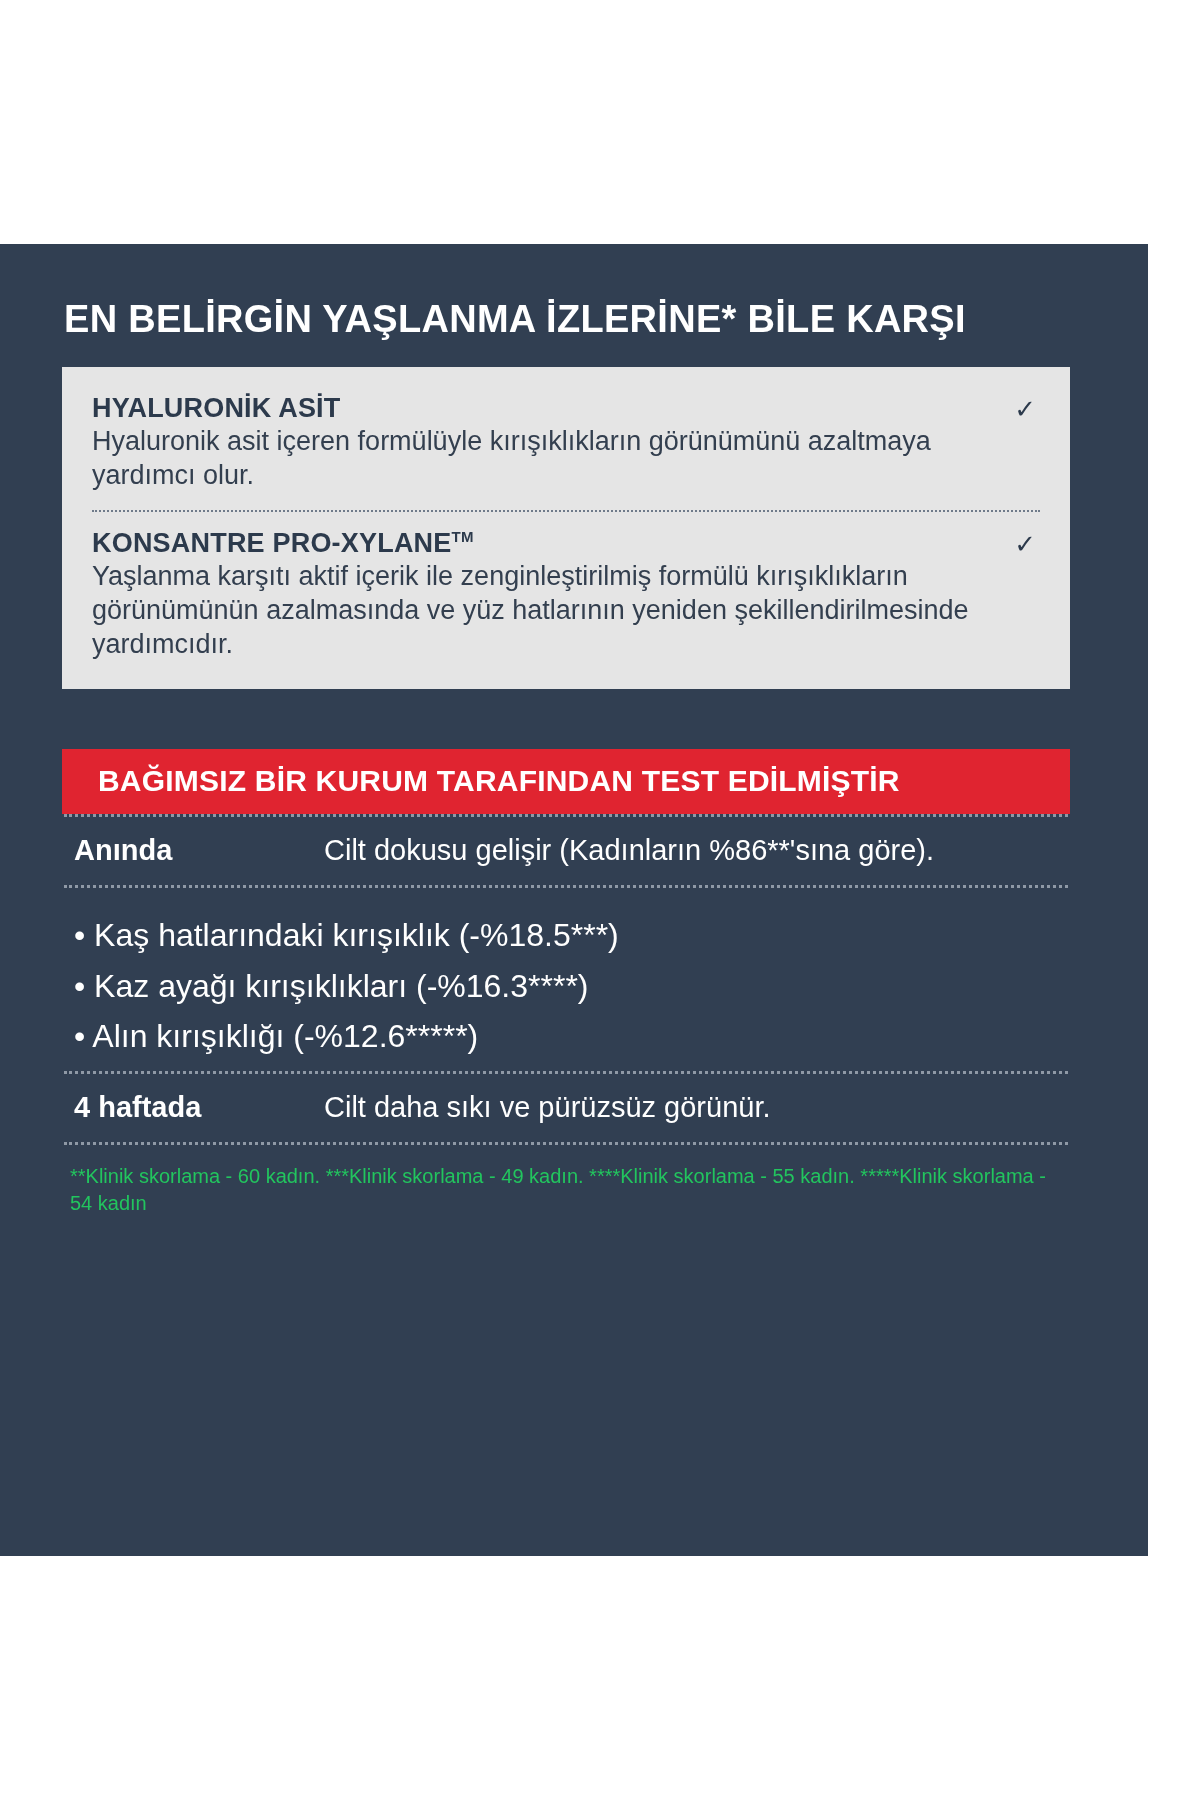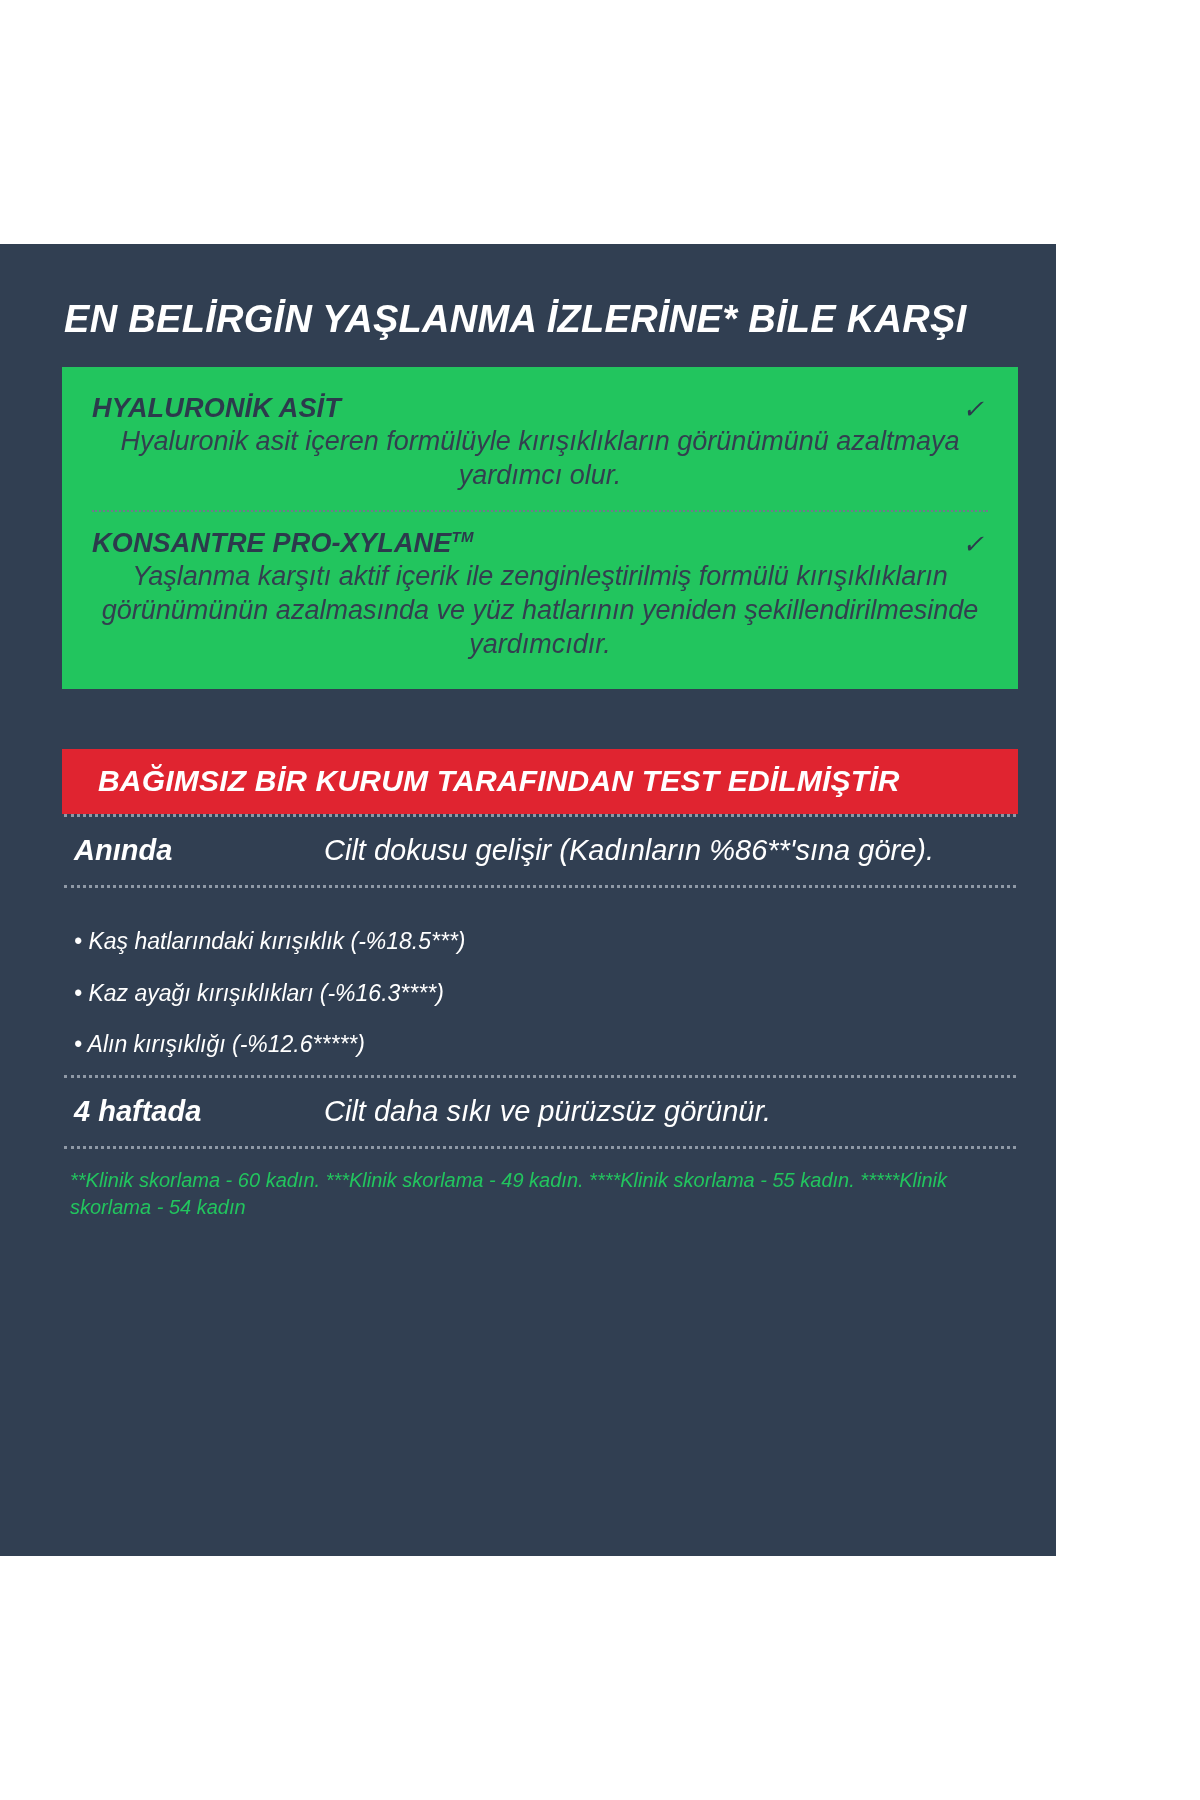--- a/index.html
+++ b/index.html
@@ -11,42 +11,40 @@
     height: 1800px;
     background: #ffffff;
     font-family: "Liberation Sans", sans-serif;
     overflow: hidden;
   }
 
   .panel {
     position: absolute;
     left: 0;
     top: 244px;
-    width: 1056px;
+    width: 1148px;
     height: 1312px;
     background: #313f52;
     box-sizing: border-box;
-    padding: 54px 38px 0 62px;
-    font-style: italic;
+    padding: 54px 78px 0 62px;
   }
 
   .headline {
     color: #ffffff;
     font-size: 38px;
     font-weight: 700;
     letter-spacing: 0.3px;
     margin: 0 0 26px 2px;
     white-space: nowrap;
   }
 
   .ingredients-card {
-    background: #22c55e;
+    background: #e5e5e5;
     padding: 26px 30px 28px 30px;
     box-sizing: border-box;
-    text-align: center;
   }
 
   .ing-title-row {
     display: flex;
     align-items: flex-start;
     justify-content: space-between;
   }
 
   .ing-title {
     color: #2c3a4c;
@@ -133,22 +131,22 @@
     font-weight: 700;
   }
 
   .res-list {
     margin: 4px 0 0 0;
     padding: 0;
     list-style: none;
   }
 
   .res-list li {
-    margin-top: 24px;
-    font-size: 23px;
+    margin-top: 12px;
+    font-size: 32px;
     line-height: 1.2;
   }
 
   .footnote {
     color: #22c55e;
     font-size: 20px;
     line-height: 1.35;
     margin-top: 18px;
     padding: 0 6px 0 8px;
     font-weight: 400;

